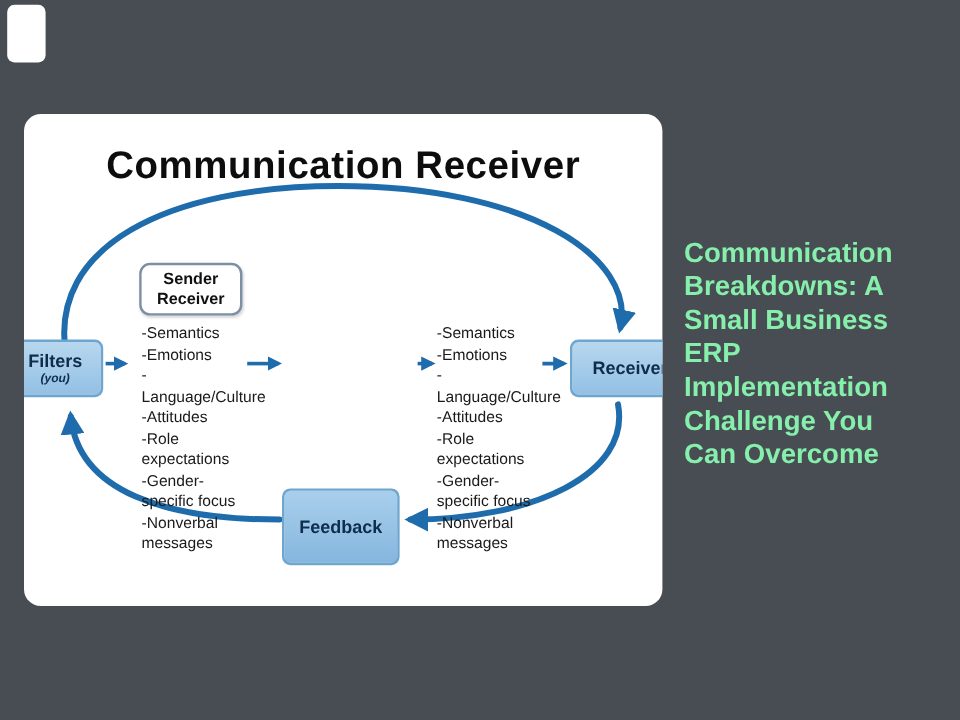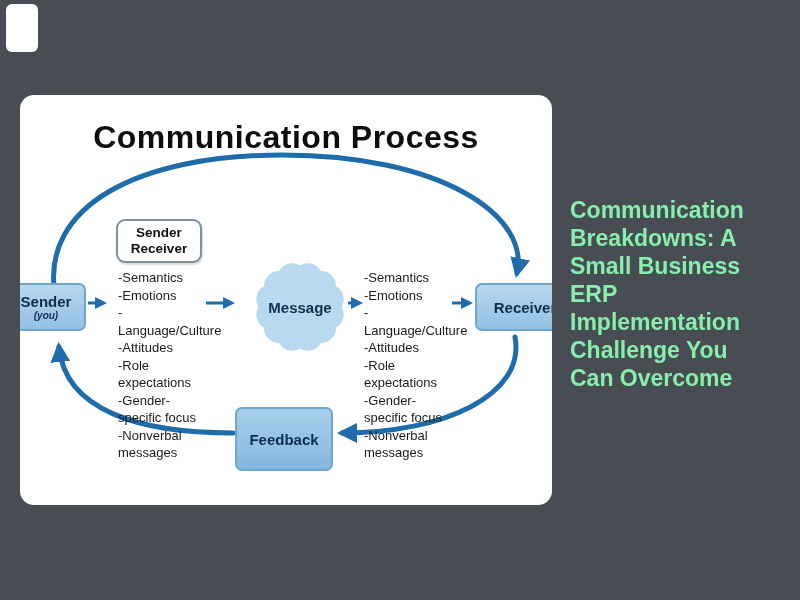--- a/index.html
+++ b/index.html
@@ -84,47 +84,41 @@
     </defs>
     <path d="M 35 200 C 20 110, 120 60, 262 60 C 420 60, 510 120, 497 178" fill="none" stroke="#1e6cab" stroke-width="5" stroke-linecap="round" marker-end="url(#ah)"></path>
     <path d="M 495 242 C 506 300, 424 338, 322 338" fill="none" stroke="#1e6cab" stroke-width="5" stroke-linecap="round" marker-end="url(#ah)"></path>
     <path d="M 213 338 C 118 338, 45 315, 39 252" fill="none" stroke="#1e6cab" stroke-width="5" stroke-linecap="round" marker-end="url(#ah)"></path>
     <path d="M 68 208 L 84 208" fill="none" stroke="#1e6cab" stroke-width="3" marker-end="url(#ah)"></path>
     <path d="M 186 208 L 212 208" fill="none" stroke="#1e6cab" stroke-width="3" marker-end="url(#ah)"></path>
     <path d="M 328 208 L 340 208" fill="none" stroke="#1e6cab" stroke-width="3" marker-end="url(#ah)"></path>
     <path d="M 432 208 L 450 208" fill="none" stroke="#1e6cab" stroke-width="3" marker-end="url(#ah)"></path>
   </svg>
 
-  <h1 class="diagram-title">Communication Process</h1>
+  <h1 class="diagram-title">Communication Receiver</h1>
 
   <div class="box sender-box">
-    <div>Sender</div>
+    <div>Filters</div>
     <div class="you">(you)</div>
   </div>
 
   <div class="filterbox sender-filters-box">
     <span>Sender Receiver</span>
   </div>
 
   <ul class="filterlist sender-filters-list">
     <li>-Semantics</li>
     <li>-Emotions</li>
     <li>-Language/Culture</li>
     <li>-Attitudes</li>
     <li>-Role expectations</li>
     <li>-Gender-specific focus</li>
     <li>-Nonverbal messages</li>
   </ul>
 
-  <div class="star">
-    <i class="sq"></i>
-    <i class="sq r30"></i>
-    <i class="sq r60"></i>
-    <span class="msg">Message</span>
-  </div>
 
   <ul class="filterlist receiver-filters-list">
     <li>-Semantics</li>
     <li>-Emotions</li>
     <li>-Language/Culture</li>
     <li>-Attitudes</li>
     <li>-Role expectations</li>
     <li>-Gender-specific focus</li>
     <li>-Nonverbal messages</li>
   </ul>

